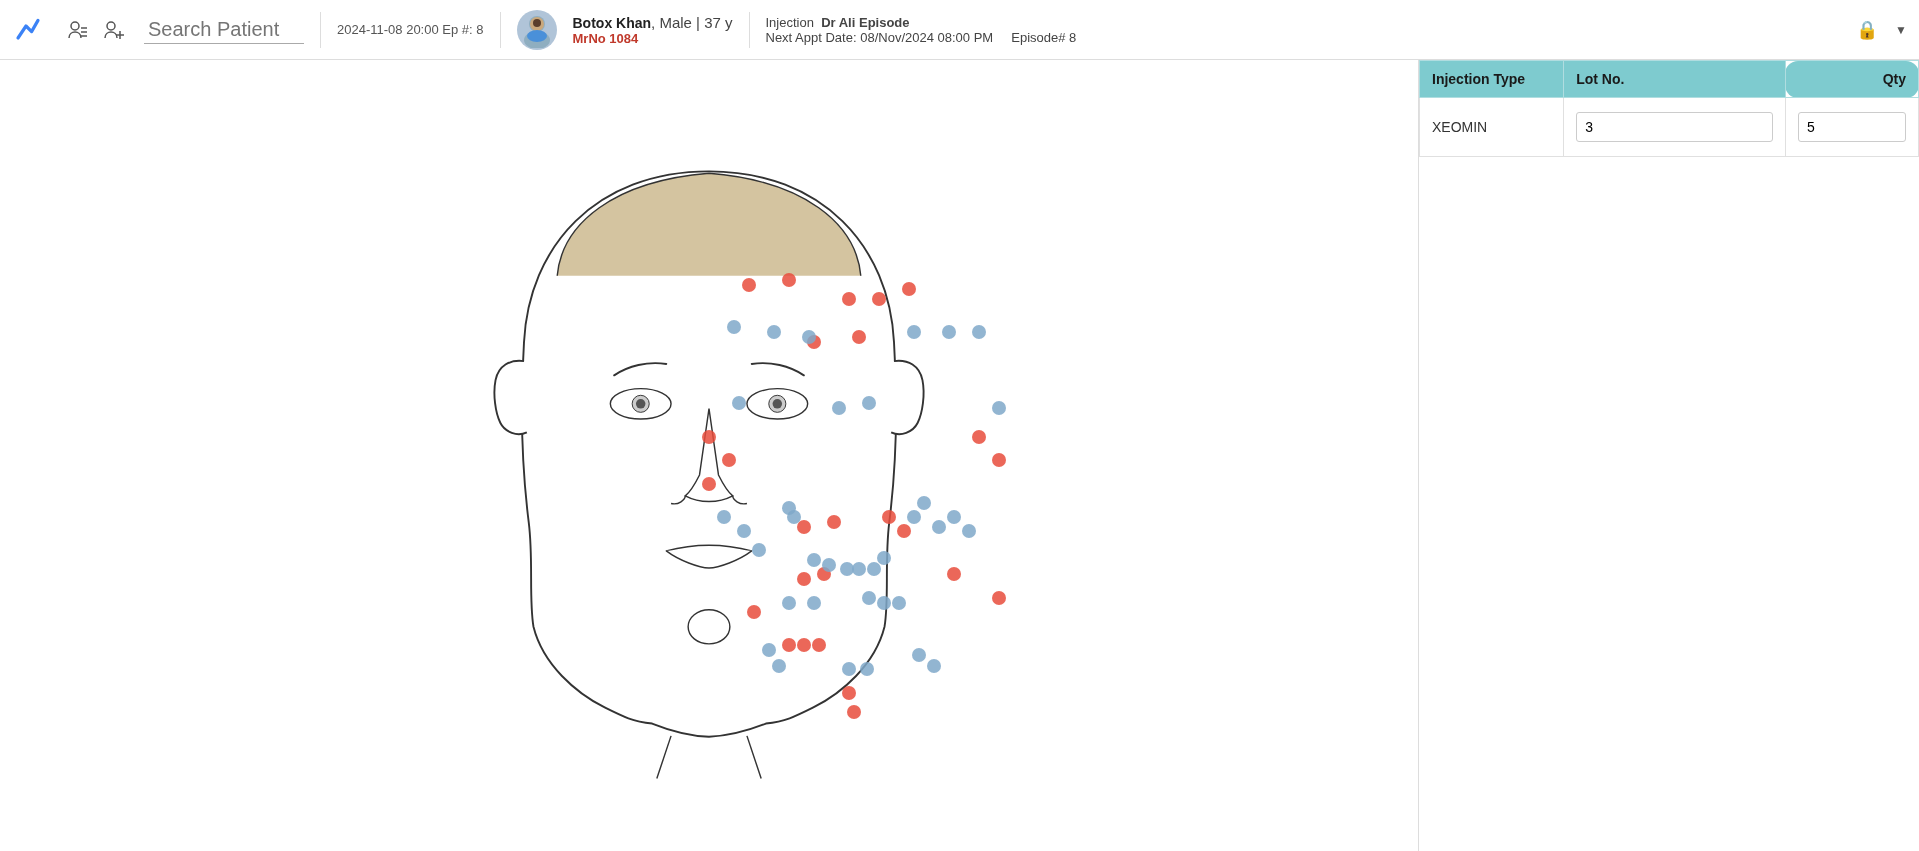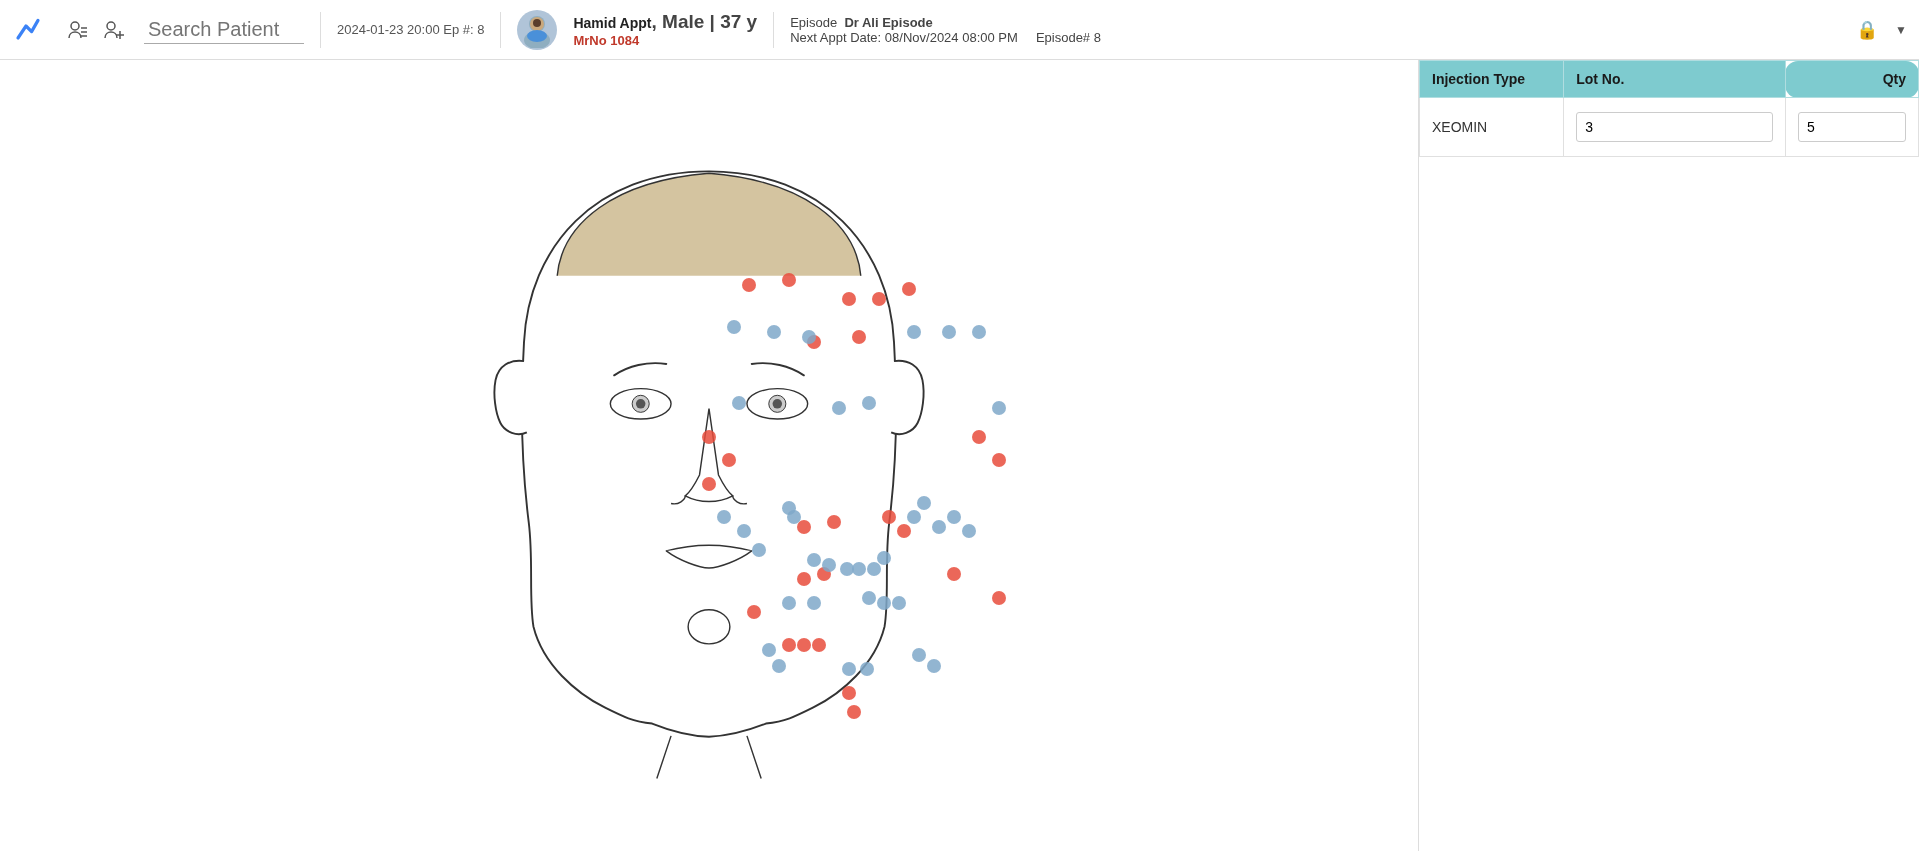--- a/index.html
+++ b/index.html
@@ -185,46 +185,46 @@
         <line x1="17" y1="12" x2="17" y2="20" stroke="#555" stroke-width="1.5"></line>
         <line x1="13" y1="16" x2="21" y2="16" stroke="#555" stroke-width="1.5"></line>
       </svg>
     </div>
   </div>
 
   <input class="search-patient-input" type="text" placeholder="Search Patient" style="">
 
   <div class="header-divider"></div>
 
-  <div class="episode-info">2024-01-23 20:00  Ep #: 8</div>
+  <div class="episode-info">2024-11-08 20:00  Ep #: 8</div>
 
   <div class="header-divider"></div>
 
   <div class="patient-avatar">
     <svg width="36" height="36" viewBox="0 0 36 36">
       <circle cx="18" cy="12" r="8" fill="#8faec0"></circle>
       <ellipse cx="18" cy="28" rx="13" ry="9" fill="#8faec0"></ellipse>
       <circle cx="18" cy="12" r="7" fill="#c9a87c"></circle>
       <circle cx="18" cy="11" r="4" fill="#5a3e2b"></circle>
       <ellipse cx="18" cy="24" rx="10" ry="6" fill="#4a90d9"></ellipse>
     </svg>
   </div>
 
   <div class="patient-info">
     <div class="patient-name">
-      <span>Hamid Appt</span><span style="font-weight:bold;font-size:19px;color:#444;">, Male | 37 y</span>
+      <span>Botox Khan</span><span style="font-weight:normal;font-size:15px;color:#444;">, Male | 37 y</span>
     </div>
     <div class="patient-mrno">MrNo 1084</div>
   </div>
 
   <div class="header-divider"></div>
 
   <div class="provider-info">
     <div>
-      <span>Episode</span>&nbsp;&nbsp;<span style="font-weight:bold;">Dr Ali Episode</span>
+      <span>Injection</span>&nbsp;&nbsp;<span style="font-weight:bold;">Dr Ali Episode</span>
     </div>
     <div>
       <span>Next Appt Date:</span>&nbsp;<span>08/Nov/2024 08:00 PM</span>
       &nbsp;&nbsp;&nbsp;
       <span>Episode#</span> <span>8</span>
     </div>
   </div>
 
   <div class="spacer"></div>
 

